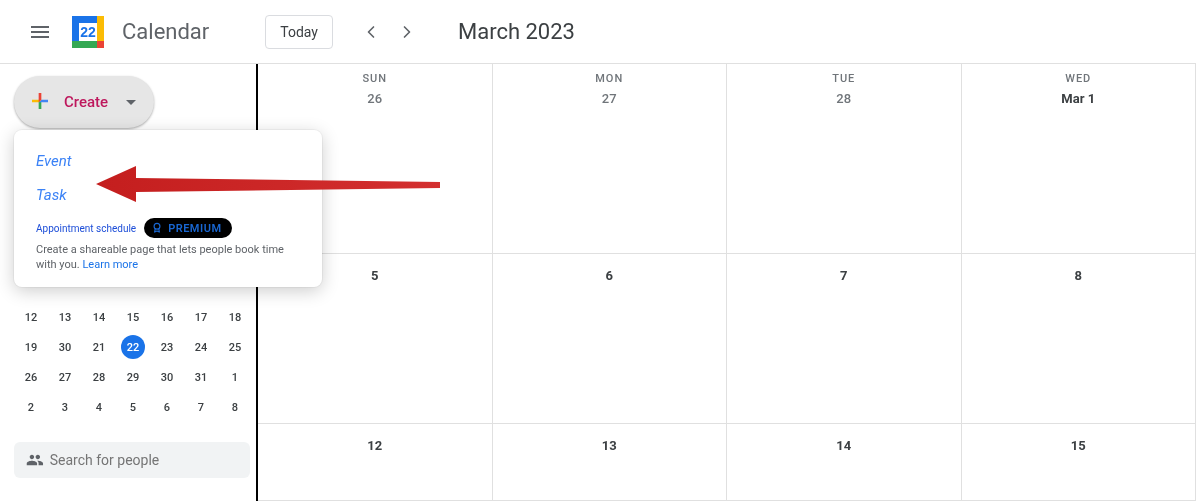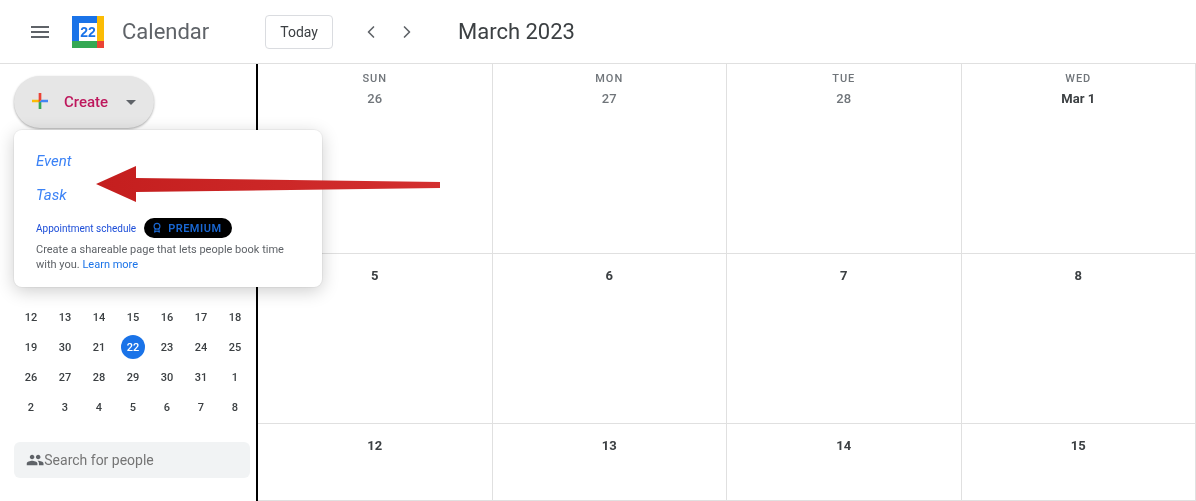--- a/index.html
+++ b/index.html
@@ -148,21 +148,21 @@
     width:24px; height:24px; margin:auto;
   }
   
   .search-box {
     margin-top: 20px;
     display:flex;
     align-items:center;
     background:#f1f3f4;
     border-radius:6px;
     padding: 8px 12px;
-    gap:0;
+    gap:6px;
     width: 236px;
   }
   .search-box svg { width:20px; height:20px; fill:#5f6368; }
   .search-input {
     border:none; background:transparent; outline:none;
     font-size:14px; color:#3c4043; font-family:inherit;
     width:100%;
   }
   
   .cal-grid {

